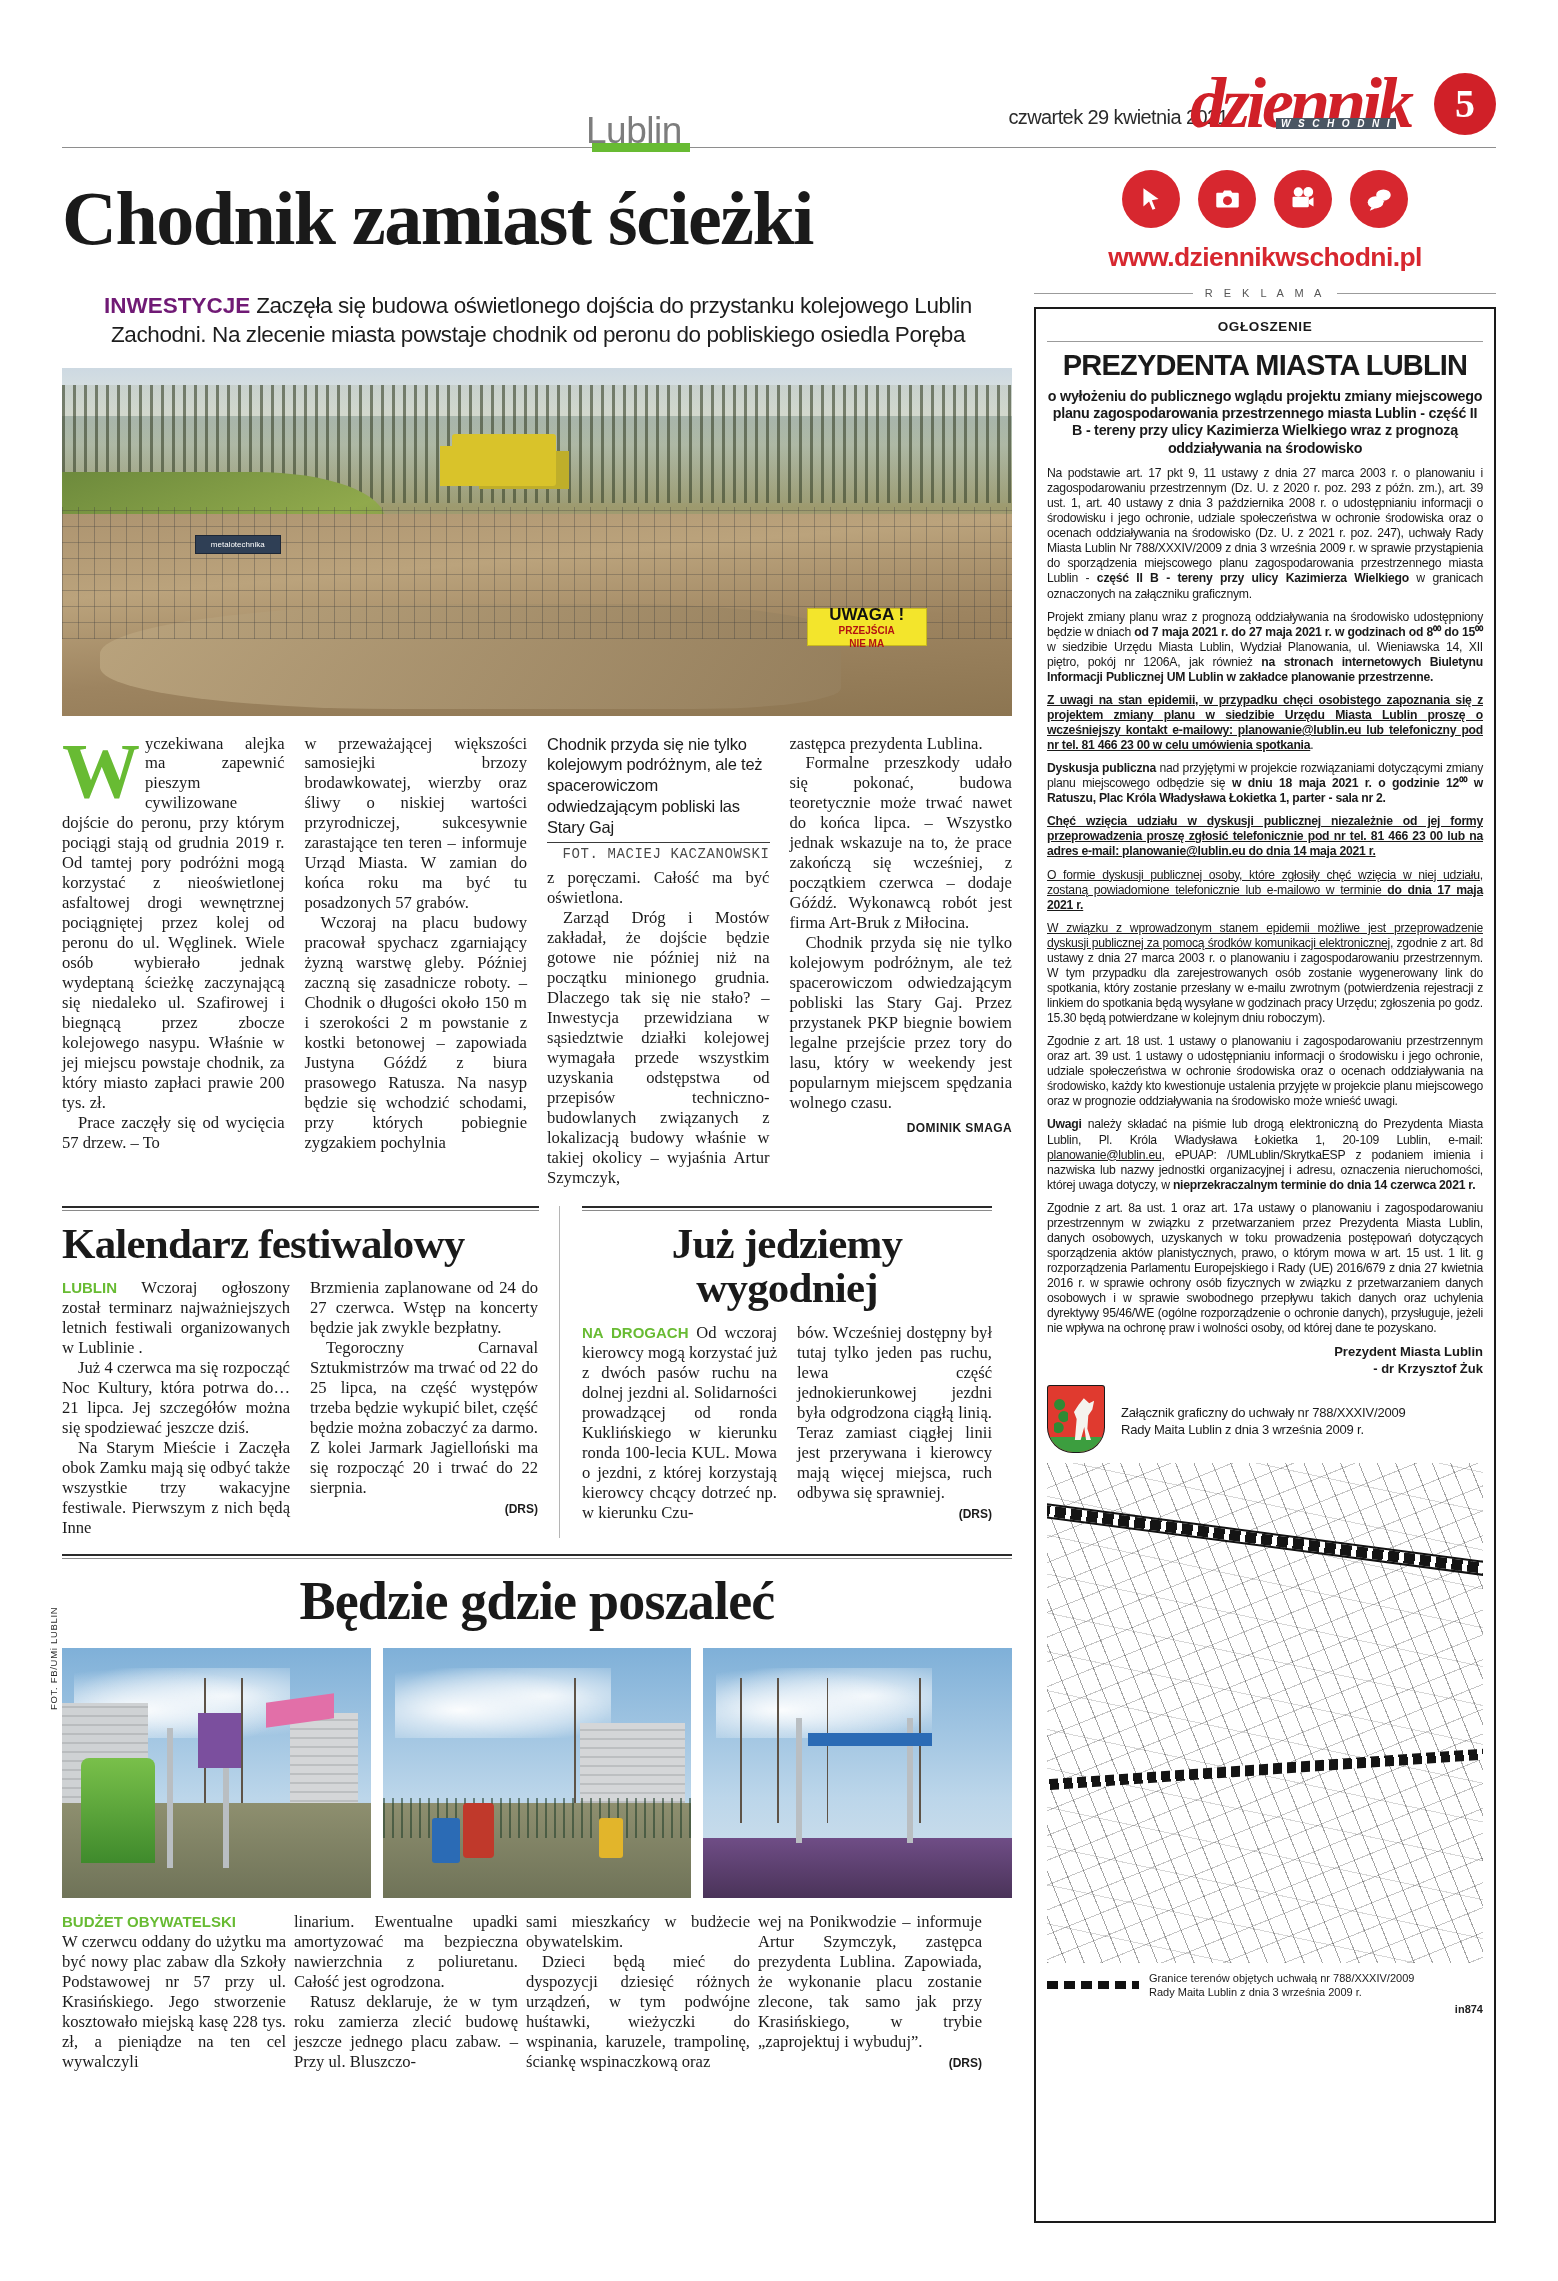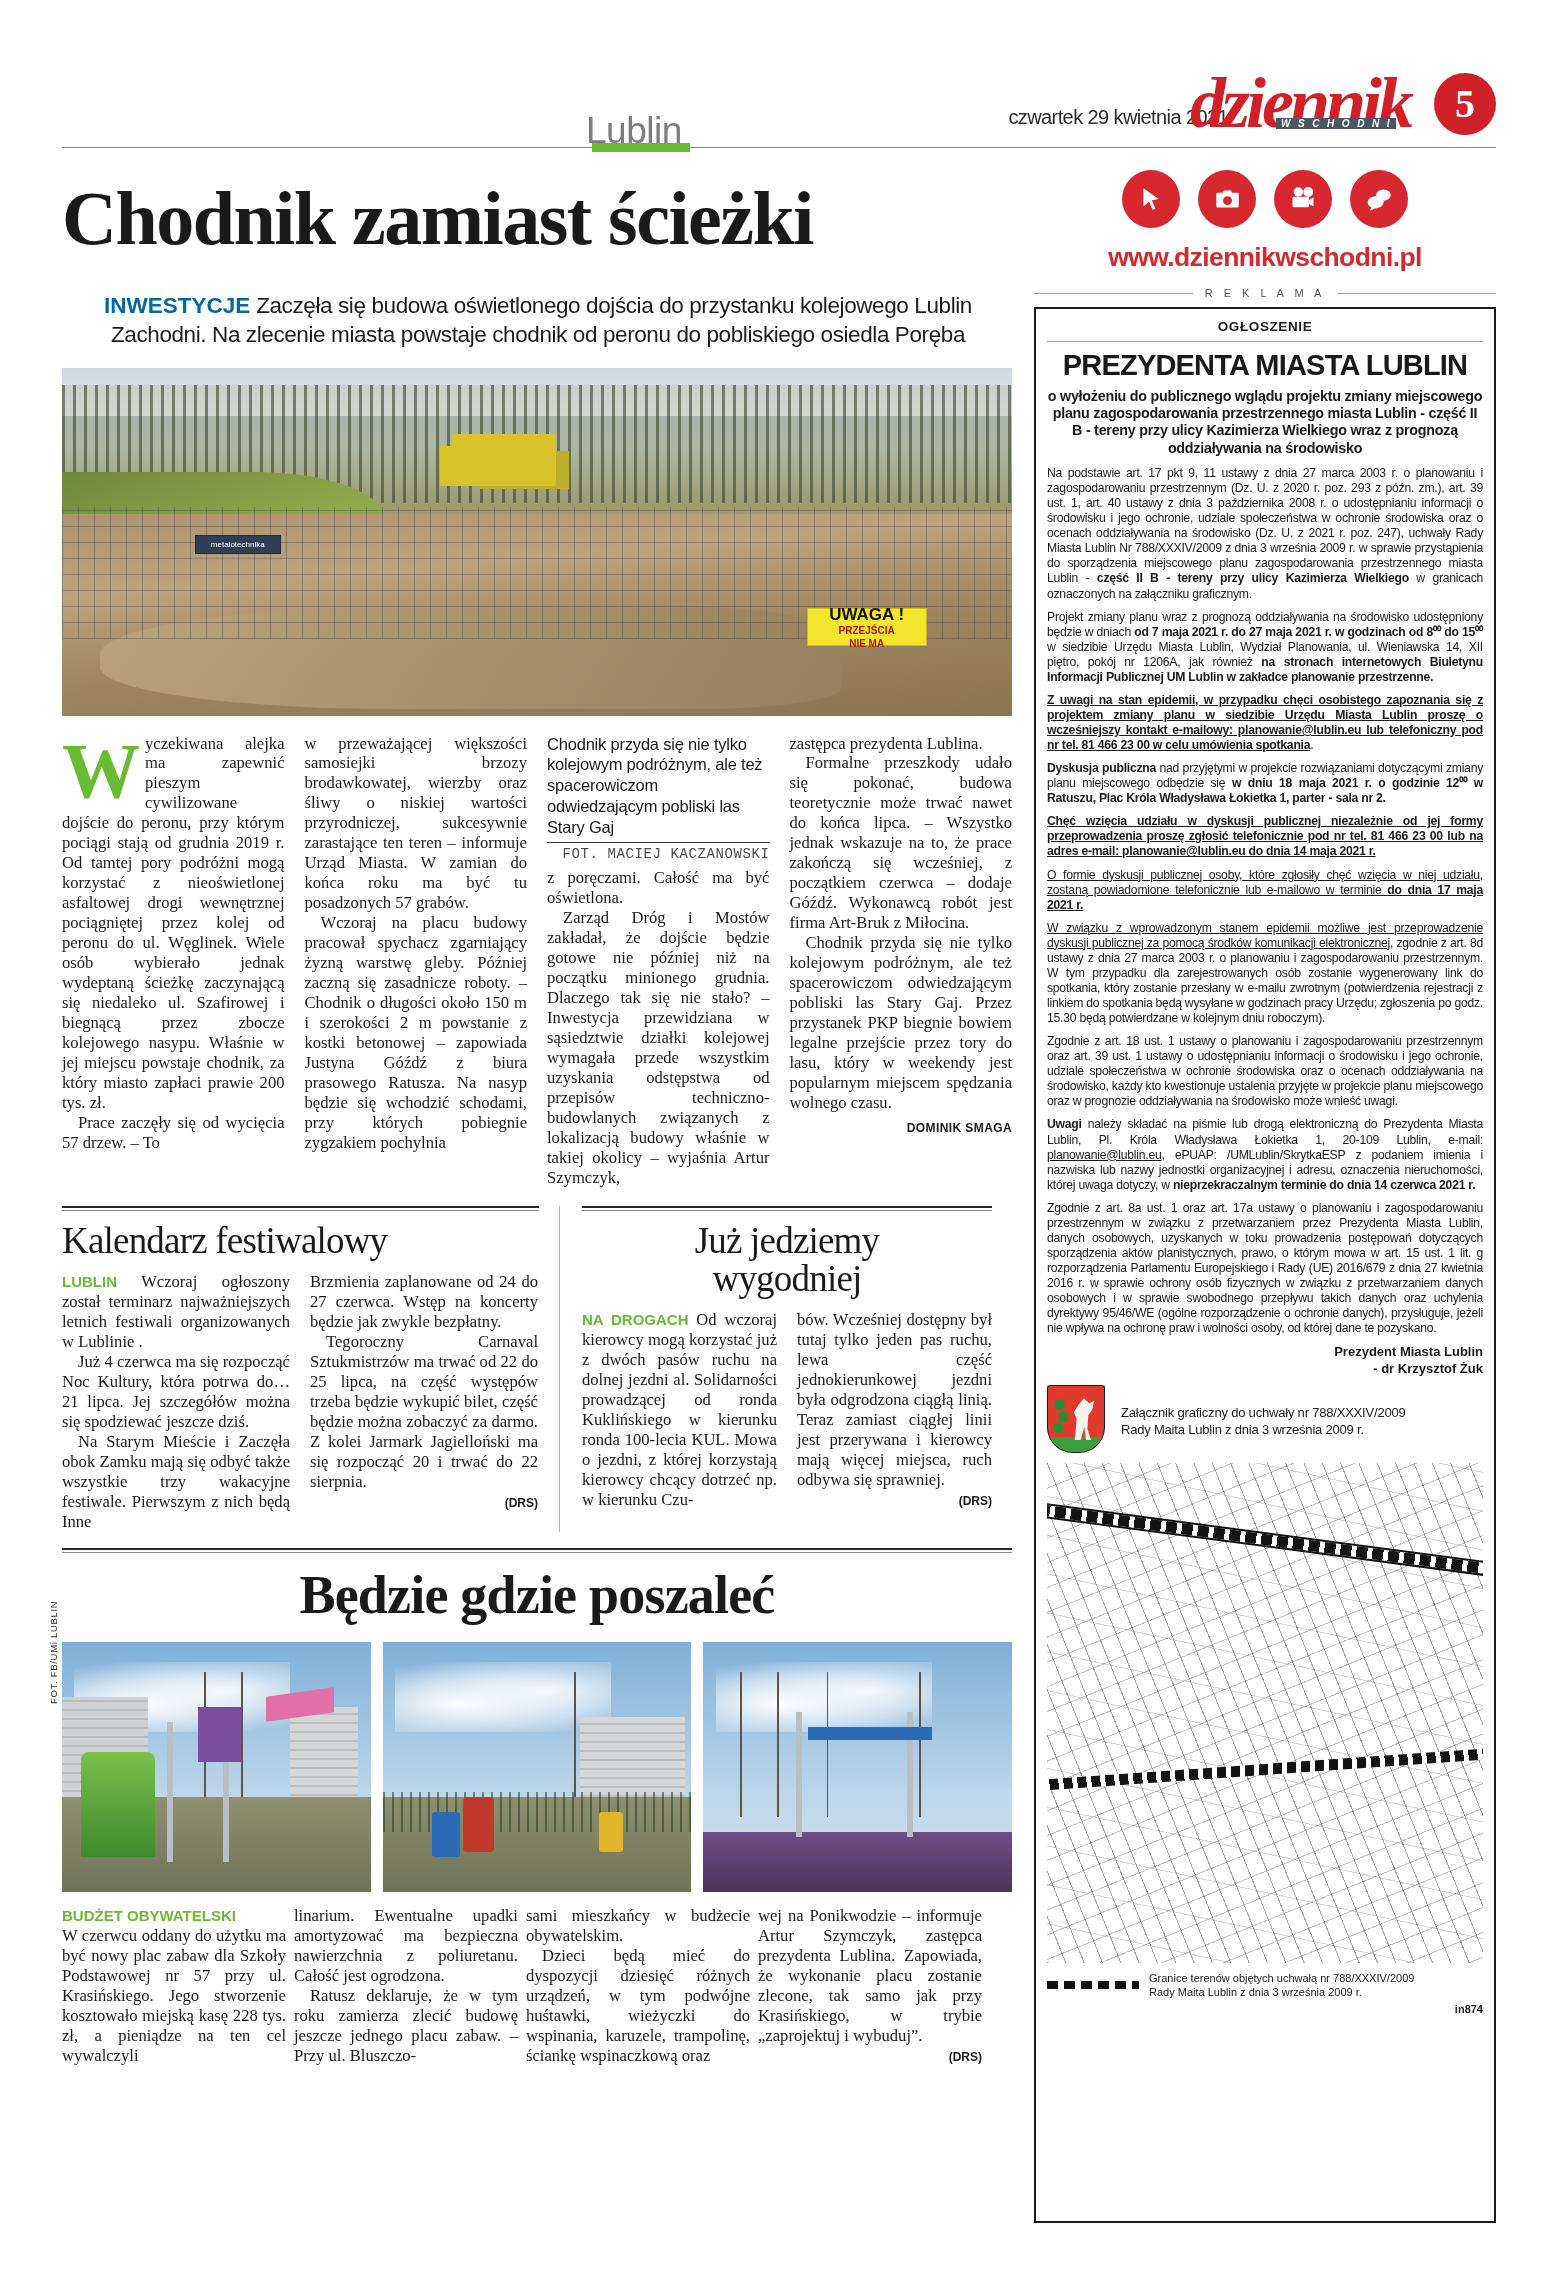--- a/index.html
+++ b/index.html
@@ -64,21 +64,21 @@
   
   .lead-head {
     font-size: 76px; font-weight: bold; letter-spacing: -1.5px;
     line-height: 1.0; margin-top: 30px; margin-bottom: 35px;
   }
   .lead-deck {
     font-family: "Liberation Sans", sans-serif;
     font-size: 22.5px; line-height: 1.30; text-align: center;
     color: #1d1d1d; padding: 0 22px 0 24px; letter-spacing: -0.4px;
   }
-  .kicker { color: #0369a1; font-weight: bold; letter-spacing: 0px; }
+  .kicker { color: #701a75; font-weight: bold; letter-spacing: 0px; }
 
   .photo-main {
     margin-top: 18px; width: 100%; height: 348px;
     position: relative; overflow: hidden;
     background: linear-gradient(#9fb4c4, #b4bfae 22%, #9d9a6e 40%, #b7a481 58%, #a08c68 78%, #7e7351);
   }
   .ph-sky { position: absolute; left: 0; top: 0; width: 100%; height: 14%;
     background: linear-gradient(#cdd9e2, #e3e7e1); }
   .ph-trees { position: absolute; left: 0; top: 5%; width: 100%; height: 34%;
     background: repeating-linear-gradient(90deg,
@@ -144,21 +144,21 @@
   }
 
   
   .sec-row { display: flex; margin-top: 18px; }
   .sec-left { width: 497px; padding-right: 20px; }
   .sec-right { width: 433px; padding-left: 22px; border-left: 1.2px solid #b5b5b5; }
   .hr-thick { border-top: 2px solid #2a2a2a; margin-bottom: 2px; }
   .hr-thin { border-top: 1px solid #8a8a8a; margin-bottom: 11px; }
 
   .sec-head {
-    font-size: 37px; font-weight: normal; letter-spacing: -0.8px;
+    font-size: 43px; font-weight: bold; letter-spacing: -0.8px;
     line-height: 1.03; margin-bottom: 12px;
   }
   .sec-head.center { text-align: center; }
   .sec-cols { display: flex; gap: 20px; }
   .sec-cols .c { width: 228px; }
   .sec-right .sec-cols .c { width: 196px; }
   .sec-cols p {
     font-size: 16.6px; line-height: 1.205; text-align: justify;
     hyphens: auto; -webkit-hyphens: auto; text-indent: 16px;
   }

